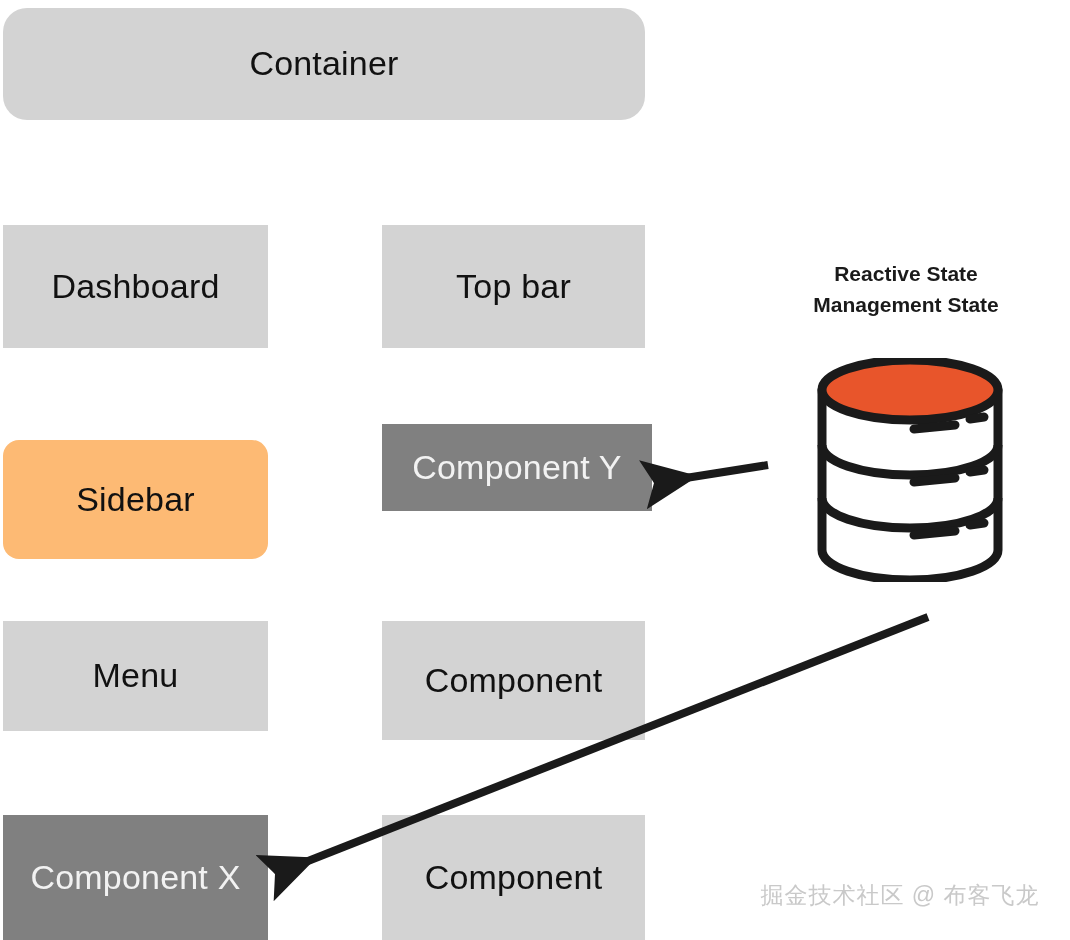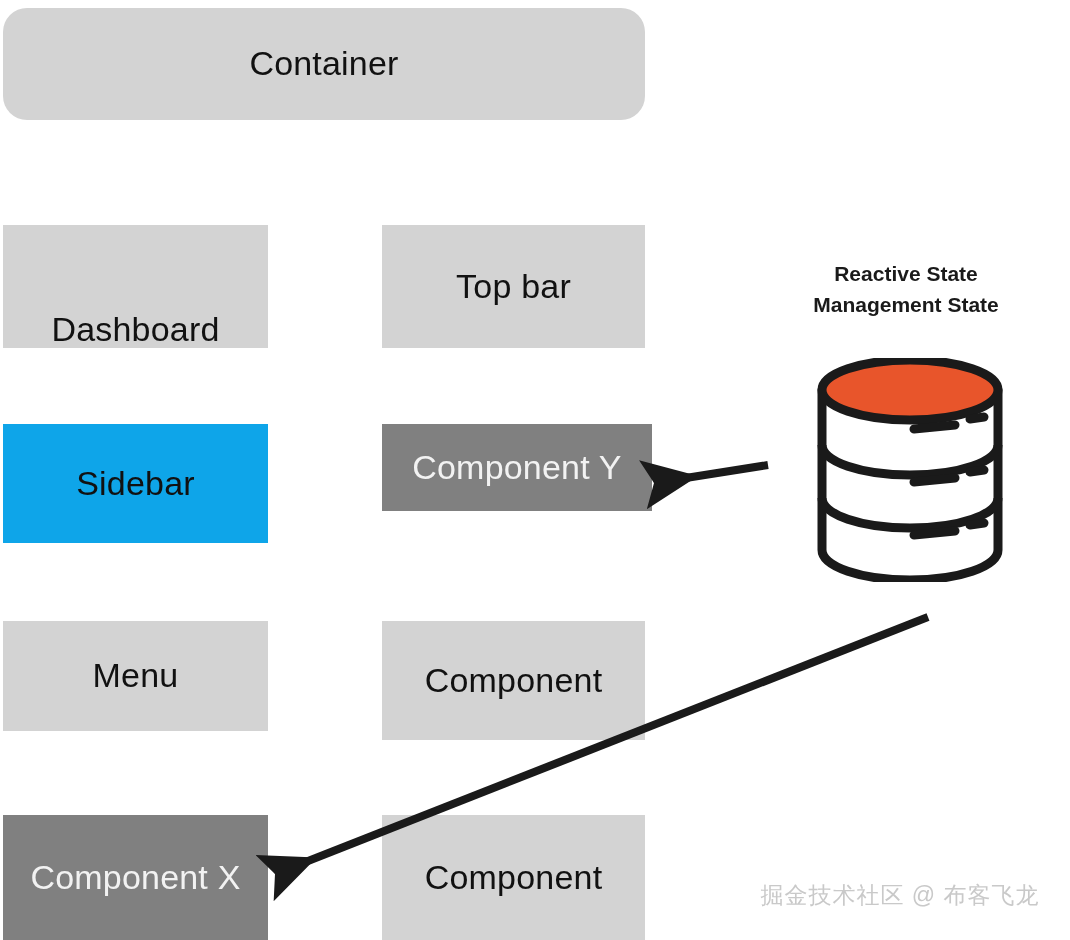--- a/index.html
+++ b/index.html
@@ -79,27 +79,27 @@
   }
 </style>
 </head>
 <body>
 
 <div id="canvas">
 
   <div class="box" id="box-container" style="left: 3px; top: 8px; width: 642px; height: 112px; background: rgb(211, 211, 211); border-radius: 24px;">
     <span class="box-label">Container</span>
   </div>
-  <div class="box" id="box-dashboard" style="left: 3px; top: 225px; width: 265px; height: 123px; background: rgb(211, 211, 211); align-items: flex-end;">
+  <div class="box" id="box-dashboard" style="left: 3px; top: 225px; width: 265px; height: 123px; background: rgb(211, 211, 211);">
     <span class="box-label">Dashboard</span>
   </div>
   <div class="box" id="box-top-bar" style="left: 382px; top: 225px; width: 263px; height: 123px; background: rgb(211, 211, 211);">
     <span class="box-label">Top bar</span>
   </div>
-  <div class="box" id="box-sidebar" style="left: 3px; top: 424px; width: 265px; height: 119px; background: #0ea5e9;">
+  <div class="box" id="box-sidebar" style="left: 3px; top: 440px; width: 265px; height: 119px; background: #fdba74; border-radius: 16px;">
     <span class="box-label">Sidebar</span>
   </div>
   <div class="box dark" id="box-component-y" style="left: 382px; top: 424px; width: 270px; height: 87px;">
     <span class="box-label">Component Y</span>
   </div>
   <div class="box" id="box-menu" style="left: 3px; top: 621px; width: 265px; height: 110px; background: rgb(211, 211, 211);">
     <span class="box-label">Menu</span>
   </div>
   <div class="box" id="box-component-1" style="left: 382px; top: 621px; width: 263px; height: 119px; background: rgb(211, 211, 211);">
     <span class="box-label">Component</span>

